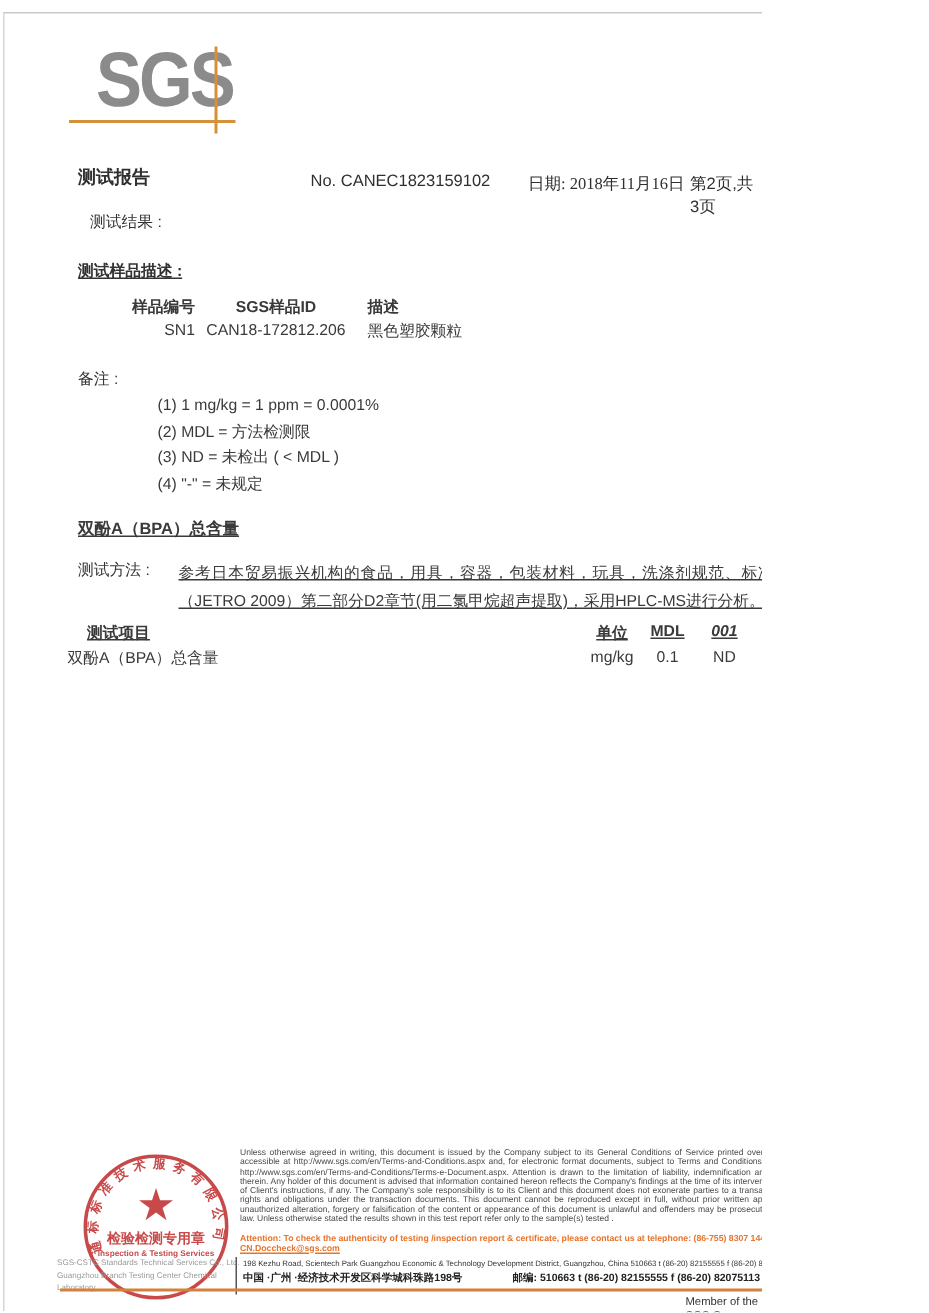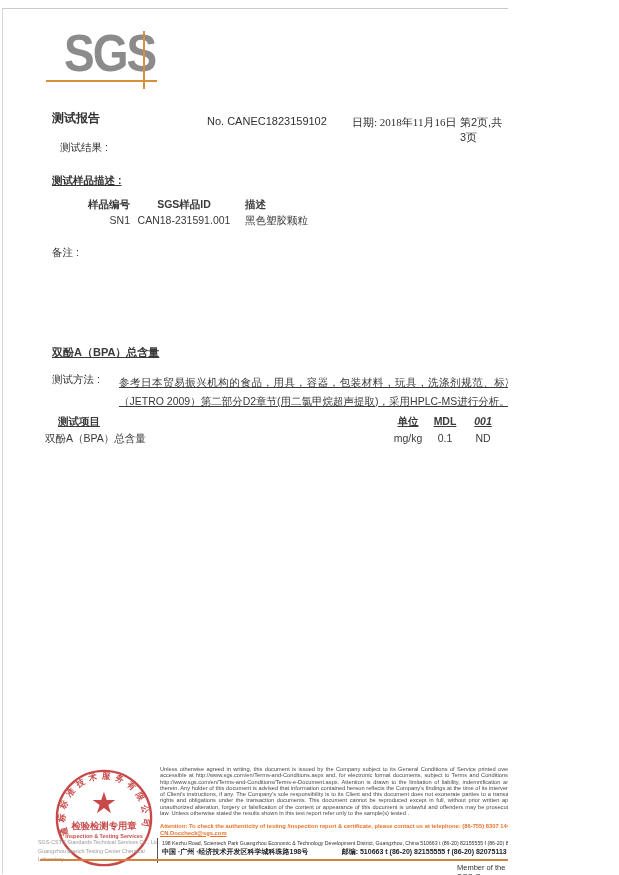--- a/index.html
+++ b/index.html
@@ -111,24 +111,30 @@
   <div class="report-date">日期: 2018年11月16日</div>
   <div class="report-page">第2页,共3页</div>
 
   <div class="results-label label">测试结果 :</div>
 
   <div class="sample-title label u">测试样品描述 :</div>
   <div class="sample-col-h c1">样品编号</div>
   <div class="sample-col-h c2">SGS样品ID</div>
   <div class="sample-col-h c3">描述</div>
   <div class="sample-col-v c1">SN1</div>
-  <div class="sample-col-v c2">CAN18-231591.001</div>
+  <div class="sample-col-v c2">CAN18-172812.206</div>
   <div class="sample-col-v c3">黑色塑胶颗粒</div>
 
   <div class="notes-label label">备注 :</div>
+  <div class="notes-list">
+    <div>(1) 1 mg/kg = 1 ppm = 0.0001%</div>
+    <div>(2) MDL = 方法检测限</div>
+    <div>(3) ND = 未检出 ( &lt; MDL )</div>
+    <div>(4) "-" = 未规定</div>
+  </div>
 
   <div class="bpa-title">双酚A（BPA）总含量</div>
   <div class="method-label label">测试方法 :</div>
   <div class="method-text">参考日本贸易振兴机构的食品，用具，容器，包装材料，玩具，洗涤剂规范、标准和检测方法（JETRO 2009）第二部分D2章节(用二氯甲烷超声提取)，采用HPLC-MS进行分析。</div>
 
   <div class="t2-h t2c1h">测试项目</div>
   <div class="t2-h t2c2">单位</div>
   <div class="t2-h t2c3">MDL</div>
   <div class="t2-h t2c4 i">001</div>
   <div class="t2-v t2c1">双酚A（BPA）总含量</div>

